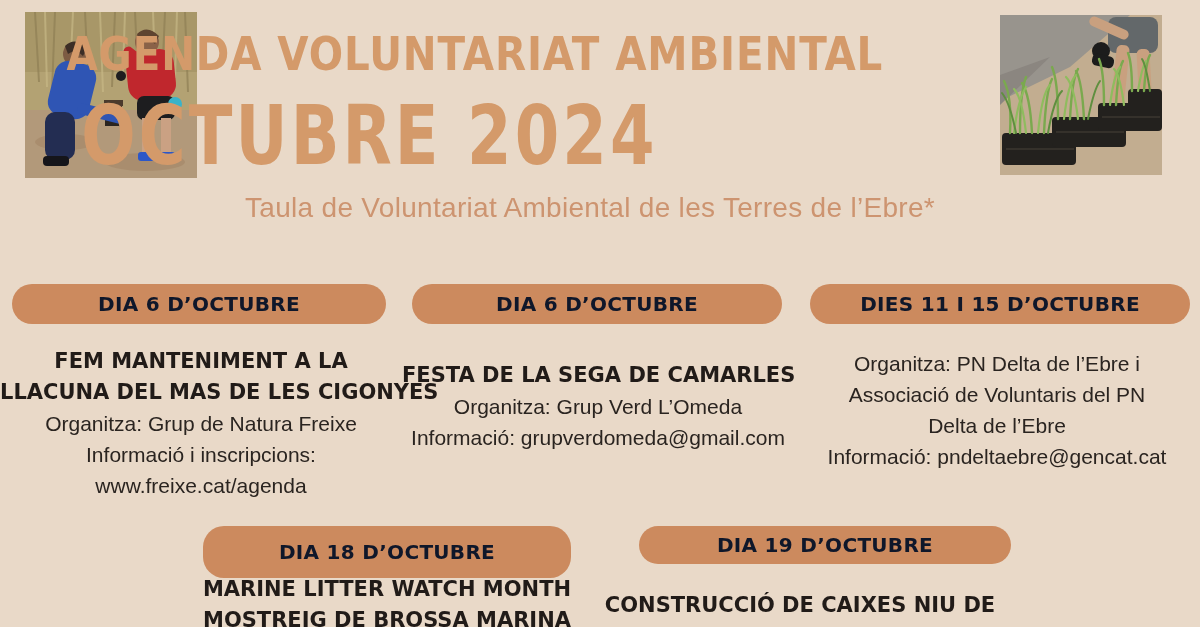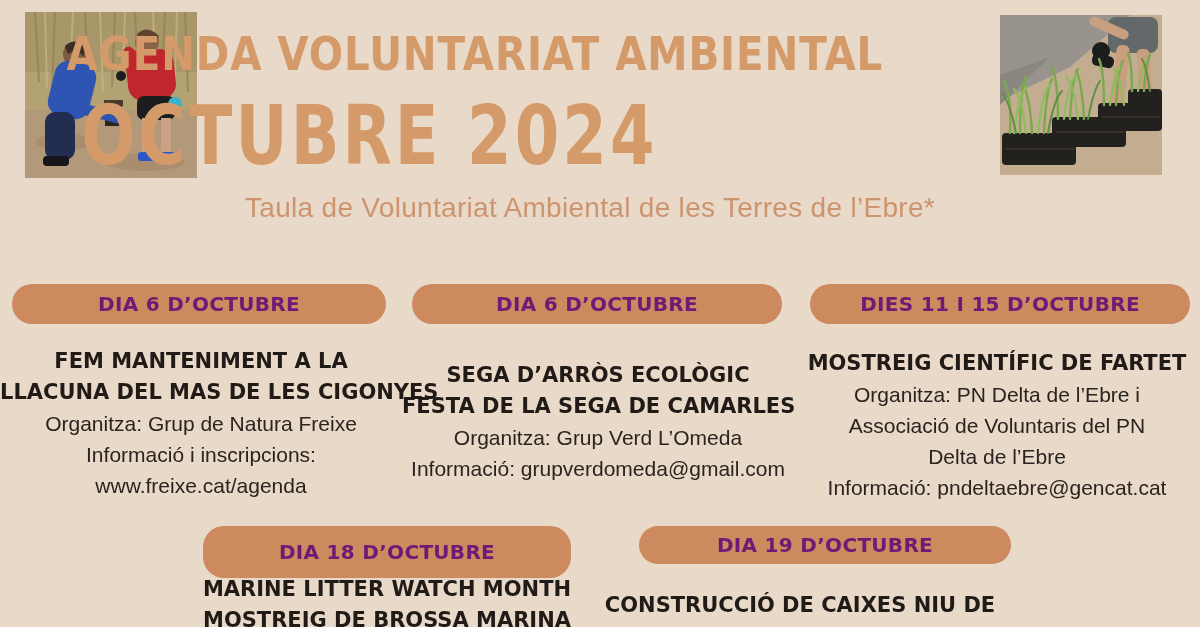--- a/index.html
+++ b/index.html
@@ -28,21 +28,21 @@
   }
   .title2 > span { display:inline-block; transform:scaleX(0.78); transform-origin:center; letter-spacing:4px; }
   .subtitle {
     position:absolute; left:0; top:192px; width:1180px; text-align:center;
     font-size:28px; font-weight:500; color:#cd9470; letter-spacing:0.3px;
   }
 
   
   .badge {
     position:absolute; height:40px; border-radius:21px;
-    background:#cc8a5e; color:#701a75;
+    background:#cc8a5e; color:#0f172a;
     display:flex; align-items:center; justify-content:center;
     font-family:"DejaVu Sans", sans-serif; font-weight:bold; font-size:20px;
     letter-spacing:0.3px; white-space:nowrap;text-align:center;
   }
   .badge-1 { left:12px;  top:284px; width:374px; }
   .badge-2 { left:412px; top:284px; width:370px; }
   .badge-3 { left:810px; top:284px; width:380px; }
   .badge-4 { left:203px; top:526px; width:368px; height:52px; }
   .badge-5 { left:639px; top:526px; width:372px; height:38px; }
 
@@ -183,28 +183,26 @@
 
   <div class="event-body ev1">
     <div class="etitle">FEM MANTENIMENT A LA</div>
     <div class="etitle">LLACUNA DEL MAS DE LES CIGONYES</div>
     <div class="eline">Organitza: Grup de Natura Freixe</div>
     <div class="eline">Informació i inscripcions:</div>
     <div class="eline elink">www.freixe.cat/agenda</div>
   </div>
 
   <div class="event-body ev2">
-    <div class="etitle">SEGA D’ARRÒS ECOLÒGIC</div>
     <div class="etitle">FESTA DE LA SEGA DE CAMARLES</div>
     <div class="eline">Organitza: Grup Verd L’Omeda</div>
     <div class="eline">Informació: grupverdomeda@gmail.com</div>
   </div>
 
   <div class="event-body ev3">
-    <div class="etitle">MOSTREIG CIENTÍFIC DE FARTET</div>
     <div class="eline">Organitza: PN Delta de l’Ebre i</div>
     <div class="eline">Associació de Voluntaris del PN</div>
     <div class="eline">Delta de l’Ebre</div>
     <div class="eline">Informació: pndeltaebre@gencat.cat</div>
   </div>
 
   <div class="badge badge-4">DIA 18 D’OCTUBRE</div>
   <div class="badge badge-5">DIA 19 D’OCTUBRE</div>
 
   <div class="event-body ev4">

